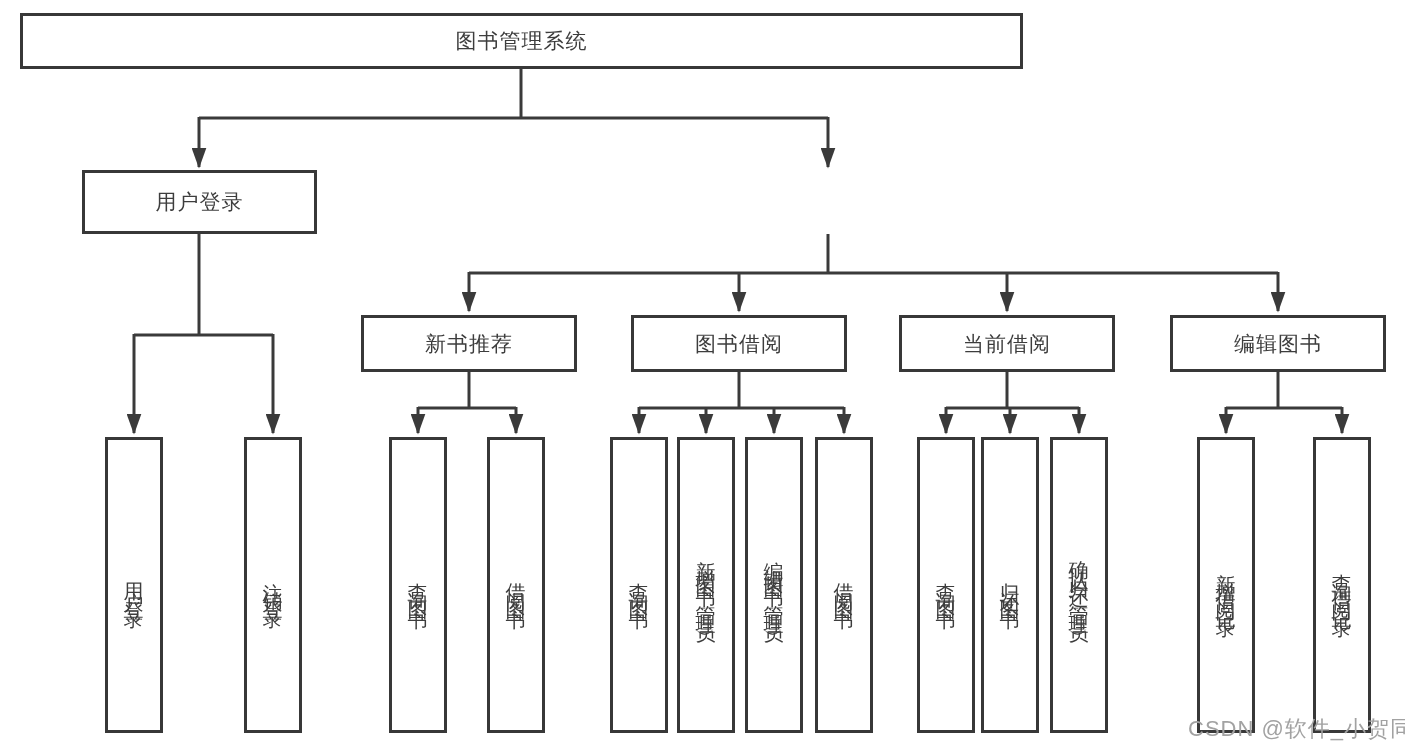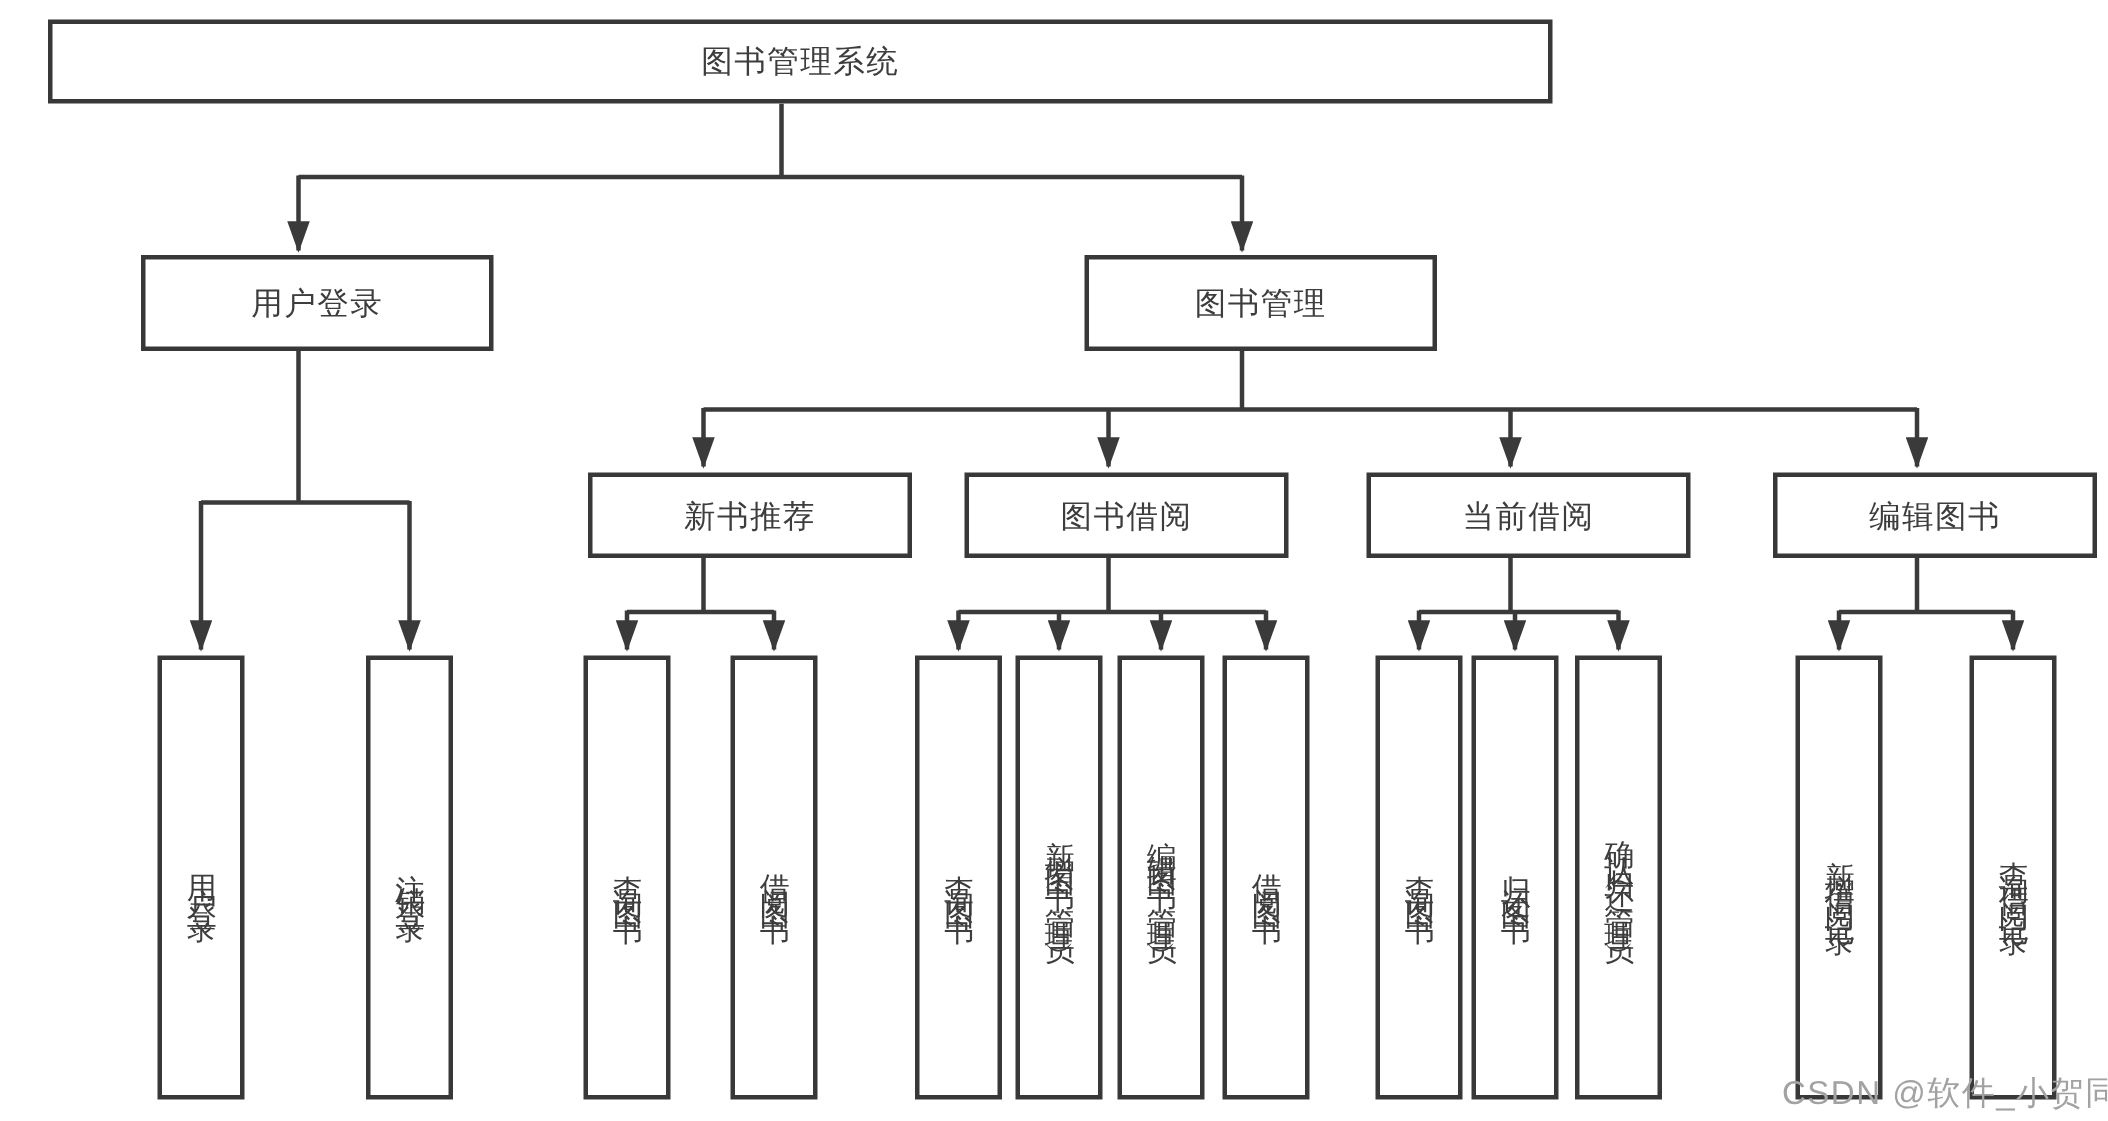--- a/index.html
+++ b/index.html
@@ -21,21 +21,21 @@
     position: absolute;
     box-sizing: border-box;
     background: #ffffff;
     border: 3px solid #383838;
     display: flex;
     align-items: center;
     justify-content: center;
     color: #3d3d3d;
     z-index: 2;
   }
-  .node.h { font-size: 21px; letter-spacing: 1px; margin-left: 12px; }
+  .node.h { font-size: 21px; letter-spacing: 1px; }
   .root-box   { left: 20px;  top: 13px;  width: 1003px; height: 56px; }
   .lvl2       { top: 170px;  height: 64px; width: 235px; }
   .lvl3       { top: 315px;  height: 57px; width: 216px; }
   .leaf       { top: 437px;  height: 296px; width: 58px; }
   .leaf .vtxt {
     writing-mode: vertical-rl;
     font-size: 20px;
     letter-spacing: 9px;
     line-height: 1;
     color: #3d3d3d;
@@ -106,25 +106,22 @@
     </g>
   </svg>
 
   <div class="node h root-box">
     <span>图书管理系统</span>
   </div>
 
   <div class="node h lvl2" style="left:82px;">
     <span>用户登录</span>
   </div>
-  <div class="node h lvl2" style="left:711px;">
-    <span>图书管理</span>
-  </div>
 
-  <div class="node h lvl3" style="left:380px;align-items:center;">
+  <div class="node h lvl3" style="left:361px;align-items:center;">
     <span>新书推荐</span>
   </div>
   <div class="node h lvl3" style="left:631px;">
     <span>图书借阅</span>
   </div>
   <div class="node h lvl3" style="left:899px;text-align:center;">
     <span>当前借阅</span>
   </div>
   <div class="node h lvl3" style="left:1170px;">
     <span>编辑图书</span>

